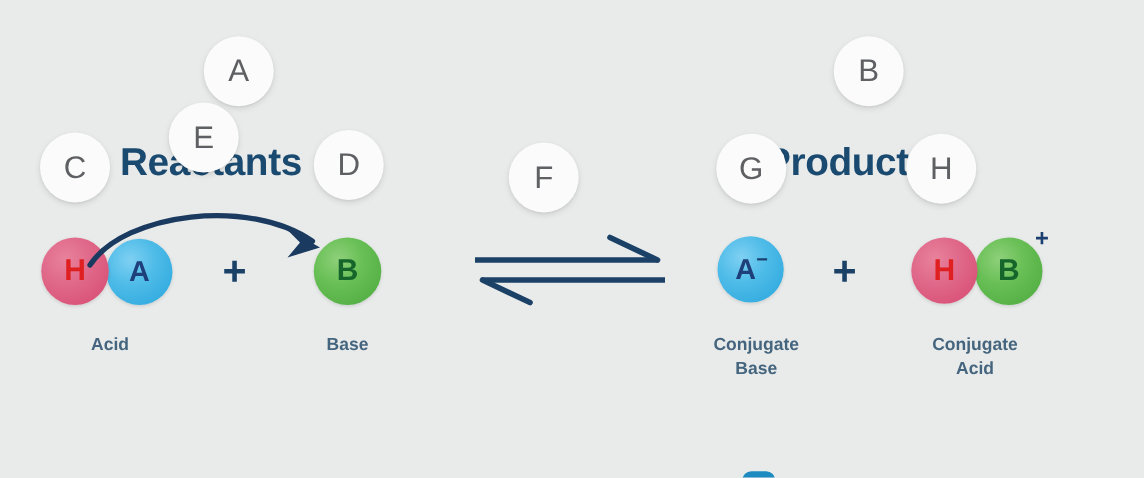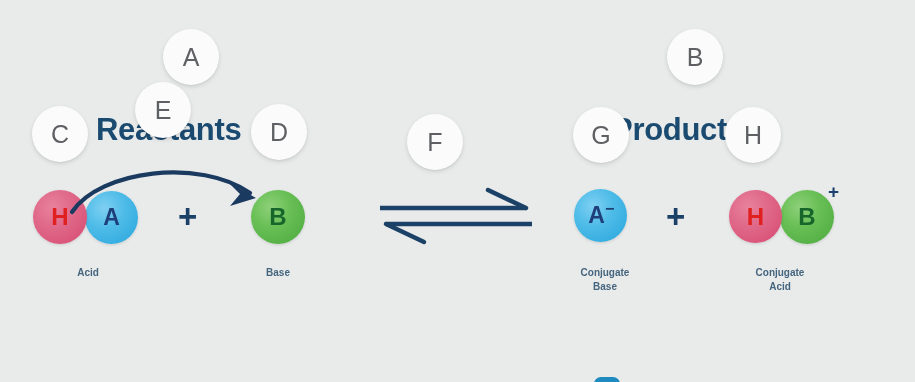--- a/index.html
+++ b/index.html
@@ -82,21 +82,21 @@
     color: #1b4167;
     line-height: 1;
     z-index: 5;
   }
 
   
   .caption {
     position: absolute;
     font-family: "Liberation Sans", sans-serif;
     font-weight: bold;
-    font-size: 10px;
+    font-size: 14px;
     color: #45657e;
     text-align: center;
     line-height: 1.35;
     z-index: 5;
   }
 
   
   #equilibrium-arrows {
     position: absolute;
     left: 372px;

